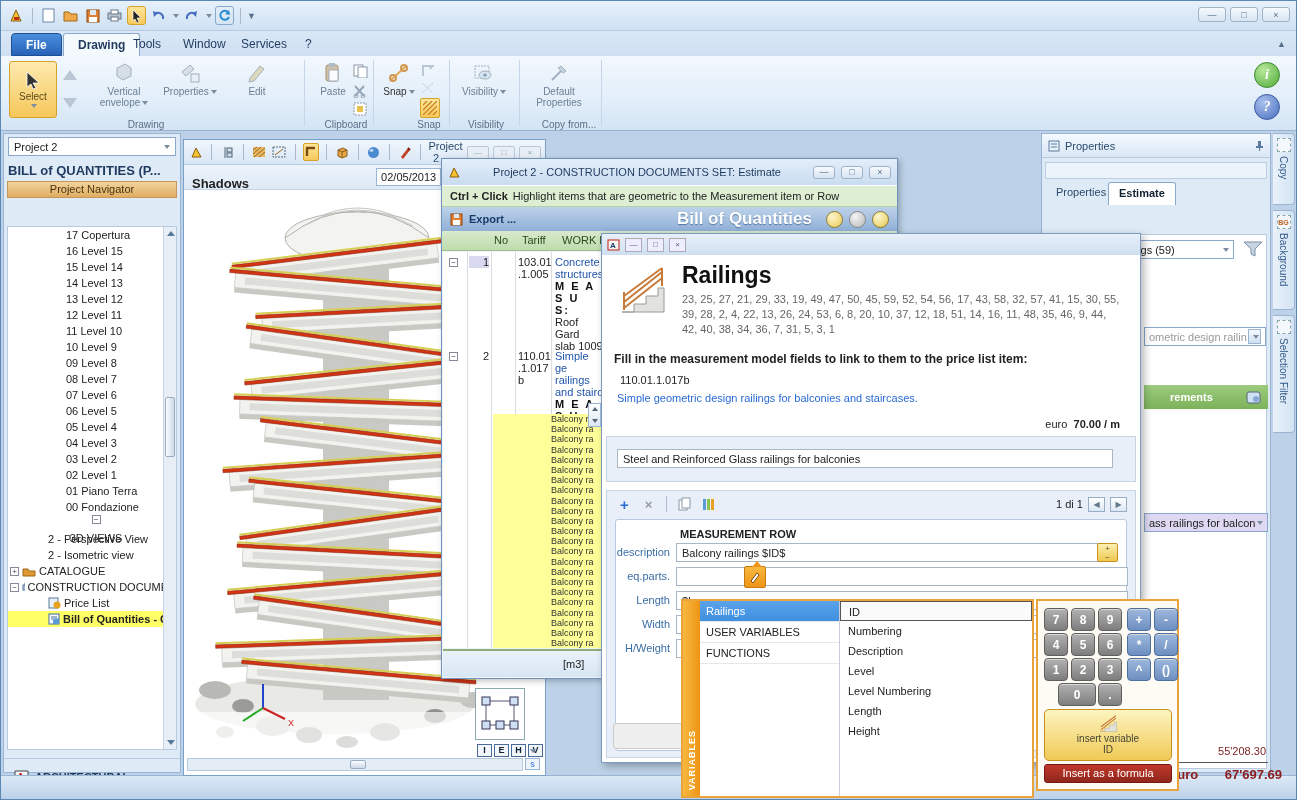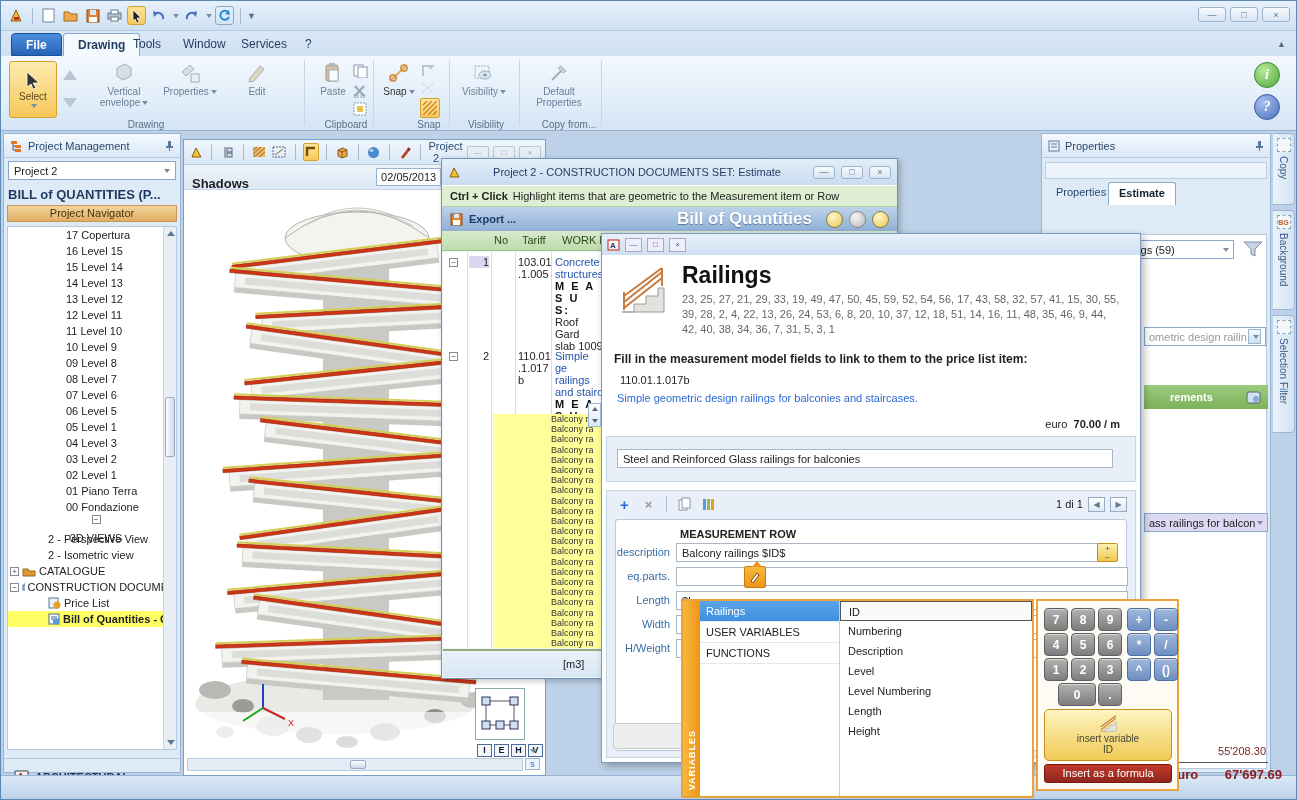--- a/index.html
+++ b/index.html
@@ -354,36 +354,20 @@
       <span class="lbl"><span>Default</span><br><span>Properties</span></span>
     </div>
     <div class="rgroup-label" style="left:518px;">Copy from...</div>
     <div class="rsep" style="left:600px;"></div>
 
     <div class="roundbtn" id="info-btn" style="right:18px; top:6px;">i</div>
     <div class="roundbtn" id="help-btn" style="right:18px; top:38px;">?</div>
   </div>
 
   <div class="abs" id="left-panel">
-    <div class="pm-header">
-      <svg width="13" height="12">
-          <rect x="1" y="1" width="6" height="3" fill="#e07820"></rect>
-          <rect x="5" y="5" width="6" height="3" fill="#e07820"></rect>
-          <rect x="5" y="9" width="6" height="3" fill="#e07820"></rect>
-          <line x1="3" y1="4" x2="3" y2="10" stroke="#555"></line>
-          <line x1="3" y1="6" x2="5" y2="6" stroke="#555"></line>
-          <line x1="3" y1="10" x2="5" y2="10" stroke="#555"></line>
-        </svg>
-      <span style="flex:1;">Project Management</span>
-      <svg width="9" height="11">
-          <rect x="3" y="1" width="3" height="6" fill="#5a7a9c"></rect>
-          <line x1="1" y1="7" x2="8" y2="7" stroke="#5a7a9c" stroke-width="2"></line>
-          <line x1="4.5" y1="7" x2="4.5" y2="11" stroke="#5a7a9c"></line>
-        </svg>
-    </div>
     <div class="pm-select">
       <span>Project 2</span>
         <span class="arr-dn"></span>
     </div>
     <div class="pm-title">BILL of QUANTITIES (P...</div>
     <div class="nav-header">Project Navigator</div>
 
     <div id="tree">
       <div>
           <div class="tree-item">17 Copertura</div>
@@ -391,21 +375,21 @@
           <div class="tree-item">15 Level 14</div>
           <div class="tree-item">14 Level 13</div>
           <div class="tree-item">13 Level 12</div>
           <div class="tree-item">12 Level 11</div>
           <div class="tree-item">11 Level 10</div>
           <div class="tree-item">10 Level 9</div>
           <div class="tree-item">09 Level 8</div>
           <div class="tree-item">08 Level 7</div>
           <div class="tree-item">07 Level 6</div>
           <div class="tree-item">06 Level 5</div>
-          <div class="tree-item">05 Level 1</div>
+          <div class="tree-item">05 Level 4</div>
           <div class="tree-item">04 Level 3</div>
           <div class="tree-item">03 Level 2</div>
           <div class="tree-item">02 Level 1</div>
           <div class="tree-item">01 Piano Terra</div>
           <div class="tree-item">00 Fondazione</div>
         </div>
       <div class="tree-row" style="padding-left:8px;flex-direction:column;">
         <span class="expbox minus"></span>
         <svg width="14" height="12">
             <path d="M2 5 l5 -3 5 3 -5 3 z" fill="#e07820"></path>

